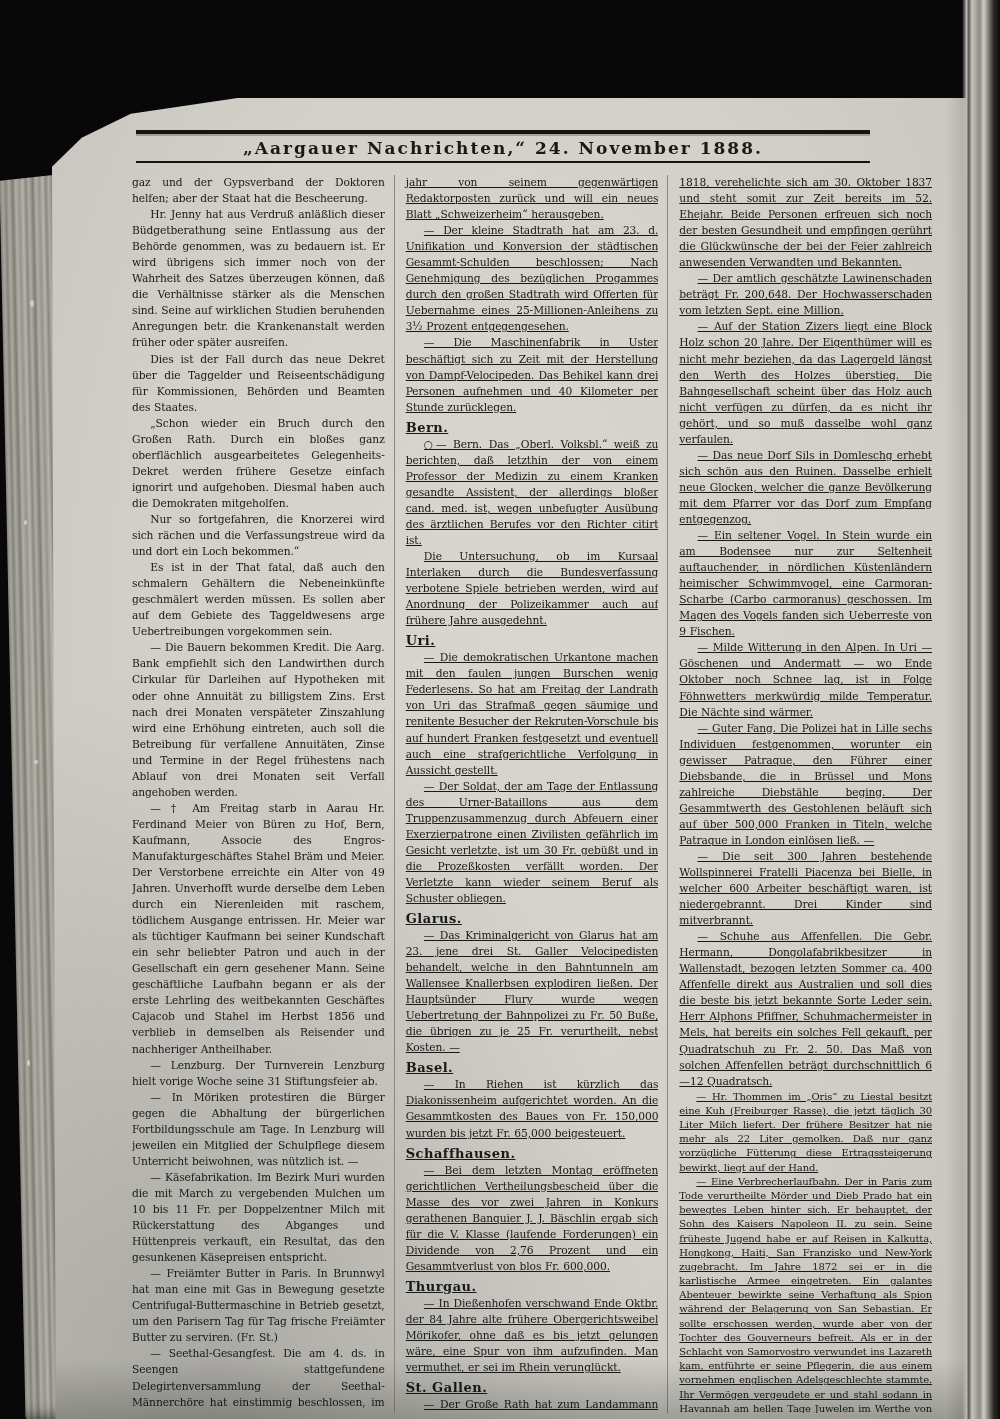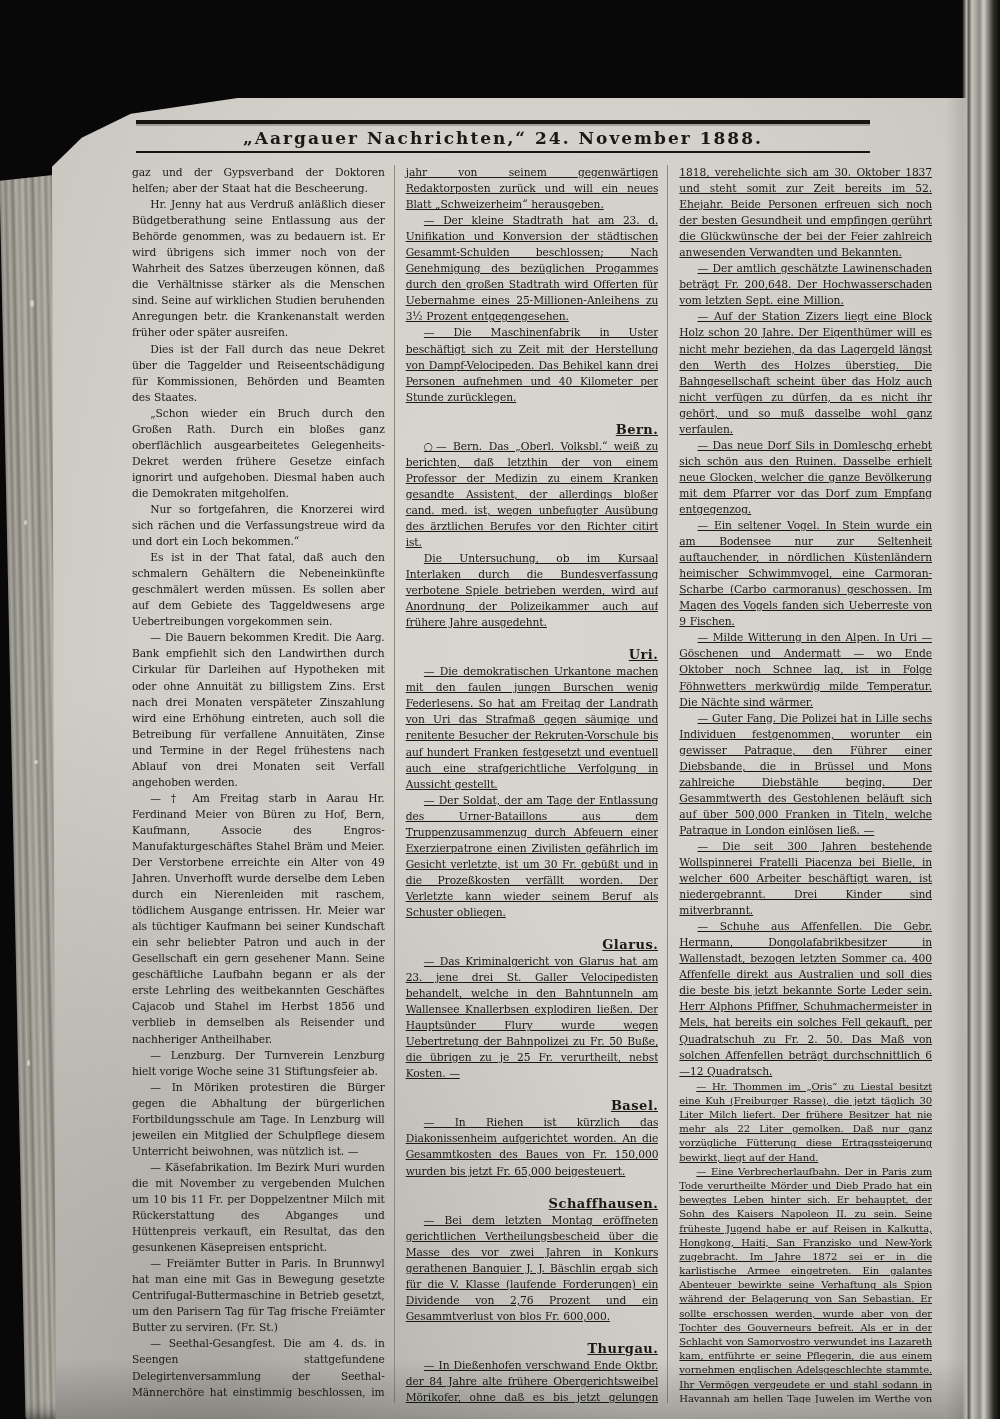--- a/index.html
+++ b/index.html
@@ -46,42 +46,42 @@
     position:absolute;left:0;bottom:0;width:100%;height:60px;
     background:linear-gradient(180deg, rgba(0,0,0,0), rgba(0,0,0,.22));
   }
 
   .content{
     position:absolute;left:80px;top:22px;width:800px;
     color:#191917;
   }
 
   
-  .masthead{width:734px;margin:0 0 0 4px;}
+  .masthead{width:734px;margin:10px 0 0 4px;}
   .rule-thick{height:4px;background:#15140f;box-shadow:0 2px 0 rgba(21,20,15,.25);}
   .masthead-title{
     text-align:center;font-weight:bold;font-size:17px;letter-spacing:2px;
     padding:4px 0 3px 0;white-space:nowrap;
   }
   .rule-thin{height:2px;background:#15140f;}
 
   
   .columns{display:flex;margin-top:12px;height:1238px;overflow:hidden;}
   .col{width:256px;overflow:hidden;height:100%;}
   .col + .col{border-left:1px solid #8b897f;padding-left:11px;margin-left:9px;text-decoration:underline;}
 
   .para{
     margin:0;font-size:10.7px;line-height:1.5;text-align:justify;
     text-indent:1.7em;letter-spacing:-.1px;word-spacing:.4px;
     hyphens:auto;-webkit-hyphens:auto;
   }
   .para.cont{text-indent:0;}
   .para.small{font-size:10px;line-height:1.42;letter-spacing:-.15px;}
   .section-head{
-    margin:16px 0 2px 0;text-align:right;font-size:13px;font-weight:bold;
+    margin:4px 0 2px 0;text-align:left;font-size:13px;font-weight:bold;
     letter-spacing:.5px;
   }
 
   
   .speck{position:absolute;background:#cfcdc6;border-radius:50%;}
   .s1{left:30px;top:300px;width:4px;height:7px;}
   .s2{left:24px;top:520px;width:3px;height:5px;}
   .s3{left:34px;top:760px;width:4px;height:4px;}
   .s4{left:27px;top:1060px;width:3px;height:6px;}
 </style>
@@ -109,21 +109,21 @@
             <p class="para cont">gaz und der Gypsverband der Doktoren helfen; aber der Staat hat die Bescheerung.</p>
             <p class="para">Hr. Jenny hat aus Verdruß anläßlich dieser Büdgetberathung seine Entlassung aus der Behörde genommen, was zu bedauern ist. Er wird übrigens sich immer noch von der Wahrheit des Satzes überzeugen können, daß die Verhältnisse stärker als die Menschen sind. Seine auf wirklichen Studien beruhenden Anregungen betr. die Krankenanstalt werden früher oder später ausreifen.</p>
             <p class="para">Dies ist der Fall durch das neue Dekret über die Taggelder und Reiseentschädigung für Kommissionen, Behörden und Beamten des Staates.</p>
             <p class="para">„Schon wieder ein Bruch durch den Großen Rath. Durch ein bloßes ganz oberflächlich ausgearbeitetes Gelegenheits-Dekret werden frühere Gesetze einfach ignorirt und aufgehoben. Diesmal haben auch die Demokraten mitgeholfen.</p>
             <p class="para">Nur so fortgefahren, die Knorzerei wird sich rächen und die Verfassungstreue wird da und dort ein Loch bekommen.“</p>
             <p class="para">Es ist in der That fatal, daß auch den schmalern Gehältern die Nebeneinkünfte geschmälert werden müssen. Es sollen aber auf dem Gebiete des Taggeldwesens arge Uebertreibungen vorgekommen sein.</p>
             <p class="para">— Die Bauern bekommen Kredit. Die Aarg. Bank empfiehlt sich den Landwirthen durch Cirkular für Darleihen auf Hypotheken mit oder ohne Annuität zu billigstem Zins. Erst nach drei Monaten verspäteter Zinszahlung wird eine Erhöhung eintreten, auch soll die Betreibung für verfallene Annuitäten, Zinse und Termine in der Regel frühestens nach Ablauf von drei Monaten seit Verfall angehoben werden.</p>
             <p class="para">— † Am Freitag starb in Aarau Hr. Ferdinand Meier von Büren zu Hof, Bern, Kaufmann, Associe des Engros-Manufakturgeschäftes Stahel Bräm und Meier. Der Verstorbene erreichte ein Alter von 49 Jahren. Unverhofft wurde derselbe dem Leben durch ein Nierenleiden mit raschem, tödlichem Ausgange entrissen. Hr. Meier war als tüchtiger Kaufmann bei seiner Kundschaft ein sehr beliebter Patron und auch in der Gesellschaft ein gern gesehener Mann. Seine geschäftliche Laufbahn begann er als der erste Lehrling des weitbekannten Geschäftes Cajacob und Stahel im Herbst 1856 und verblieb in demselben als Reisender und nachheriger Antheilhaber.</p>
             <p class="para">— Lenzburg. Der Turnverein Lenzburg hielt vorige Woche seine 31 Stiftungsfeier ab.</p>
             <p class="para">— In Möriken protestiren die Bürger gegen die Abhaltung der bürgerlichen Fortbildungsschule am Tage. In Lenzburg will jeweilen ein Mitglied der Schulpflege diesem Unterricht beiwohnen, was nützlich ist. —</p>
-            <p class="para">— Käsefabrikation. Im Bezirk Muri wurden die mit November zu vergebenden Mulchen um 10 bis 11 Fr. per Doppelzentner Milch mit Rückerstattung des Abganges und Hüttenpreis verkauft, ein Resultat, das den gesunkenen Käsepreisen entspricht.</p>
+            <p class="para">— Käsefabrikation. Im Bezirk Muri wurden die mit March zu vergebenden Mulchen um 10 bis 11 Fr. per Doppelzentner Milch mit Rückerstattung des Abganges und Hüttenpreis verkauft, ein Resultat, das den gesunkenen Käsepreisen entspricht.</p>
             <p class="para">— Freiämter Butter in Paris. In Brunnwyl hat man eine mit Gas in Bewegung gesetzte Centrifugal-Buttermaschine in Betrieb gesetzt, um den Parisern Tag für Tag frische Freiämter Butter zu serviren. (Fr. St.)</p>
             <p class="para">— Seethal-Gesangfest. Die am 4. ds. in Seengen stattgefundene Delegirtenversammlung der Seethal-Männerchöre hat einstimmig beschlossen, im Jahre 1889 wiederum ein Seethalgesangfest abzuhalten. Zur Uebernahme des Festes hat sich mit Bedenkzeit von 2 bis 3 Wochen der Männerchor Seengen angemeldet und ist ihm dieses auch einstimmig zugesprochen worden. Der Männerchor hat sich nun für die Uebernahme ausgesprochen.</p>
           </div>
         <div class="col">
             <p class="para cont">jahr von seinem gegenwärtigen Redaktorposten zurück und will ein neues Blatt „Schweizerheim“ herausgeben.</p>
             <p class="para">— Der kleine Stadtrath hat am 23. d. Unifikation und Konversion der städtischen Gesammt-Schulden beschlossen; Nach Genehmigung des bezüglichen Progammes durch den großen Stadtrath wird Offerten für Uebernahme eines 25-Millionen-Anleihens zu 3½ Prozent entgegengesehen.</p>
             <p class="para">— Die Maschinenfabrik in Uster beschäftigt sich zu Zeit mit der Herstellung von Dampf-Velocipeden. Das Behikel kann drei Personen aufnehmen und 40 Kilometer per Stunde zurücklegen.</p>
             <h3 class="section-head">Bern.</h3>
             <p class="para">○— Bern. Das „Oberl. Volksbl.“ weiß zu berichten, daß letzthin der von einem Professor der Medizin zu einem Kranken gesandte Assistent, der allerdings bloßer cand. med. ist, wegen unbefugter Ausübung des ärztlichen Berufes vor den Richter citirt ist.</p>
             <p class="para">Die Untersuchung, ob im Kursaal Interlaken durch die Bundesverfassung verbotene Spiele betrieben werden, wird auf Anordnung der Polizeikammer auch auf frühere Jahre ausgedehnt.</p>

